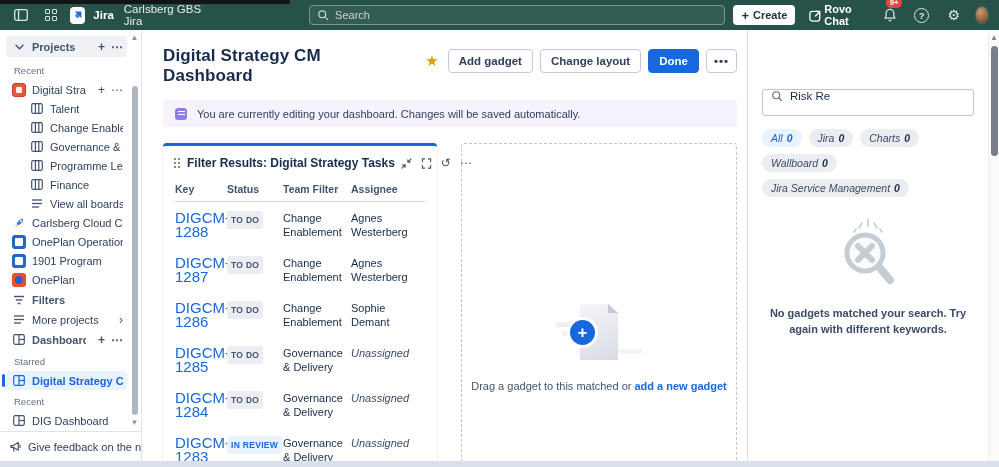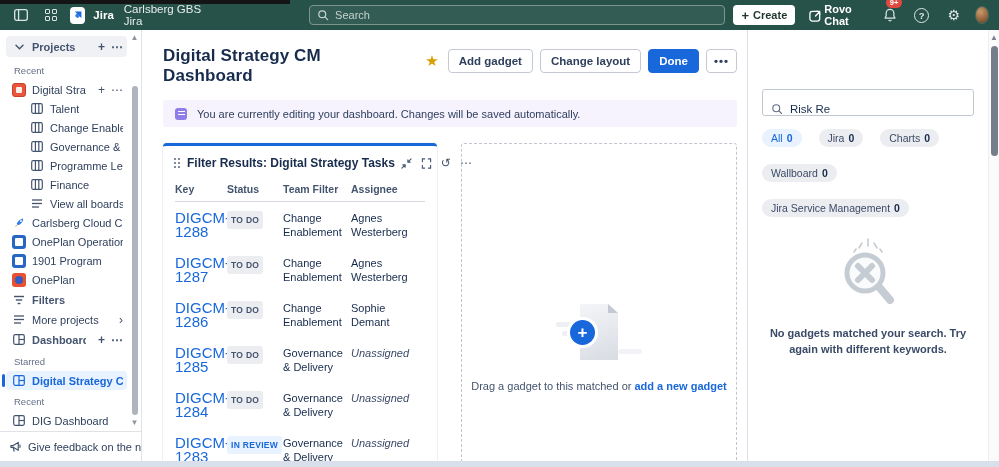--- a/index.html
+++ b/index.html
@@ -97,23 +97,23 @@
   .doc-fold { position:absolute; left:52px; top:0; width:10px; height:9px; background:#C3C9D2; clip-path:polygon(0 0,100% 100%,0 100%); }
   .plus-circ { position:absolute; left:14px; top:16px; width:25px; height:25px; background:#1868DB; border-radius:50%; box-shadow:0 0 0 3px #fff; color:#fff; font-size:17px; font-weight:bold; display:flex; align-items:center; justify-content:center; line-height:0; }
   .dz-text { margin-top:14px; font-size:11px; color:#44546F; }
   .dz-text a { color:#1868DB; font-weight:bold; text-decoration:none; cursor:pointer;text-align:center; }
 
   
   .panel { width:241px; border-left:1px solid #DCDFE4; padding:44px 14px 0 14px; }
   .phead { display:flex; align-items:center; }
   .ptitle { font-size:12.5px; font-weight:bold; }
   .pclose { margin-left:auto; cursor:pointer; color:#44546F; display:flex; }
-  .psearch { margin-top:15px; height:27px; border:1px solid #C1C7D0; border-radius:3px; display:flex; align-items:flex-end; gap:7px; padding:0 8px; color:#626F86; background:#fff; }
+  .psearch { margin-top:15px; height:27px; border:1px solid #C1C7D0; border-radius:3px; display:flex; align-items:flex-start; gap:7px; padding:0 8px; color:#626F86; background:#fff; }
   .psearch input { border:none; outline:none; font-size:11.5px; color:#172B4D; width:100%; font-family:"Liberation Sans",sans-serif; }
-  .chips { margin-top:13px; display:flex; flex-wrap:wrap; gap:17px; }
+  .chips { margin-top:13px; display:flex; flex-wrap:wrap; gap:7px;font-style:italic; }
   .chip { display:flex; align-items:center; gap:4px; background:#ECEDF0; color:#3B4A68; border-radius:11px; padding:3px 9px; font-size:10.5px; cursor:pointer; }
   .chip b { color:#172B4D; }
   .chip.active { background:#E9F2FF; color:#1868DB; }
   .chip.active b { color:#1868DB; }
   .noresults { margin-top:16px; display:flex; flex-direction:column; align-items:center; }
   .nr-text { margin-top:10px; font-size:11px; font-weight:bold; color:#3B4A68; text-align:center; line-height:16px; width:200px; }
 
   
   .page-sb { width:11px; background:#FBFBFC; border-left:1px solid #EDEEF0; position:relative; }
   .page-sb .arr { color:#7A828E; font-size:8px; text-align:center; line-height:10px; padding-top:3px; cursor:pointer; }

